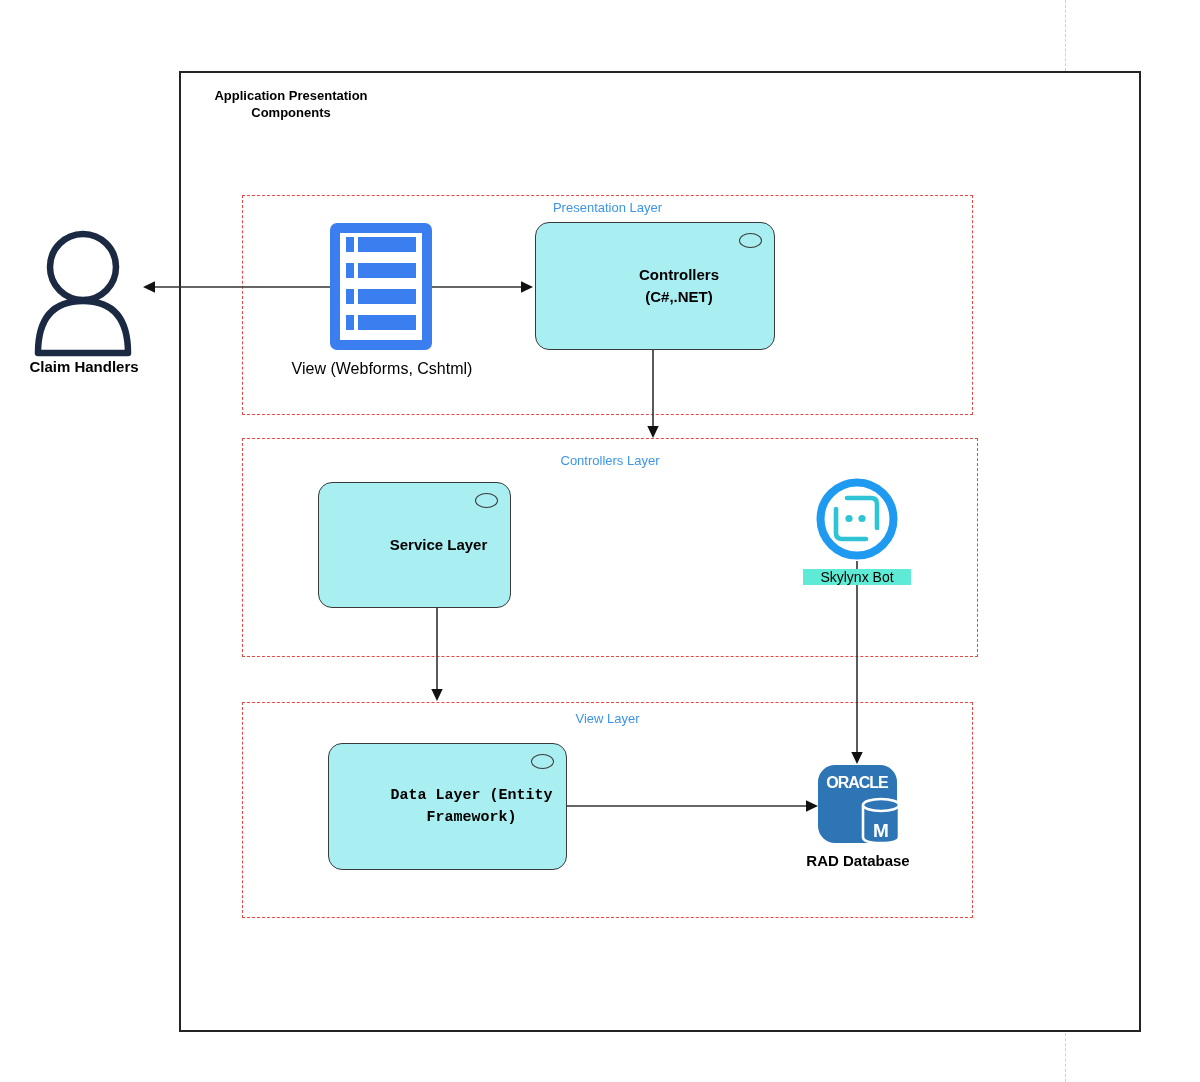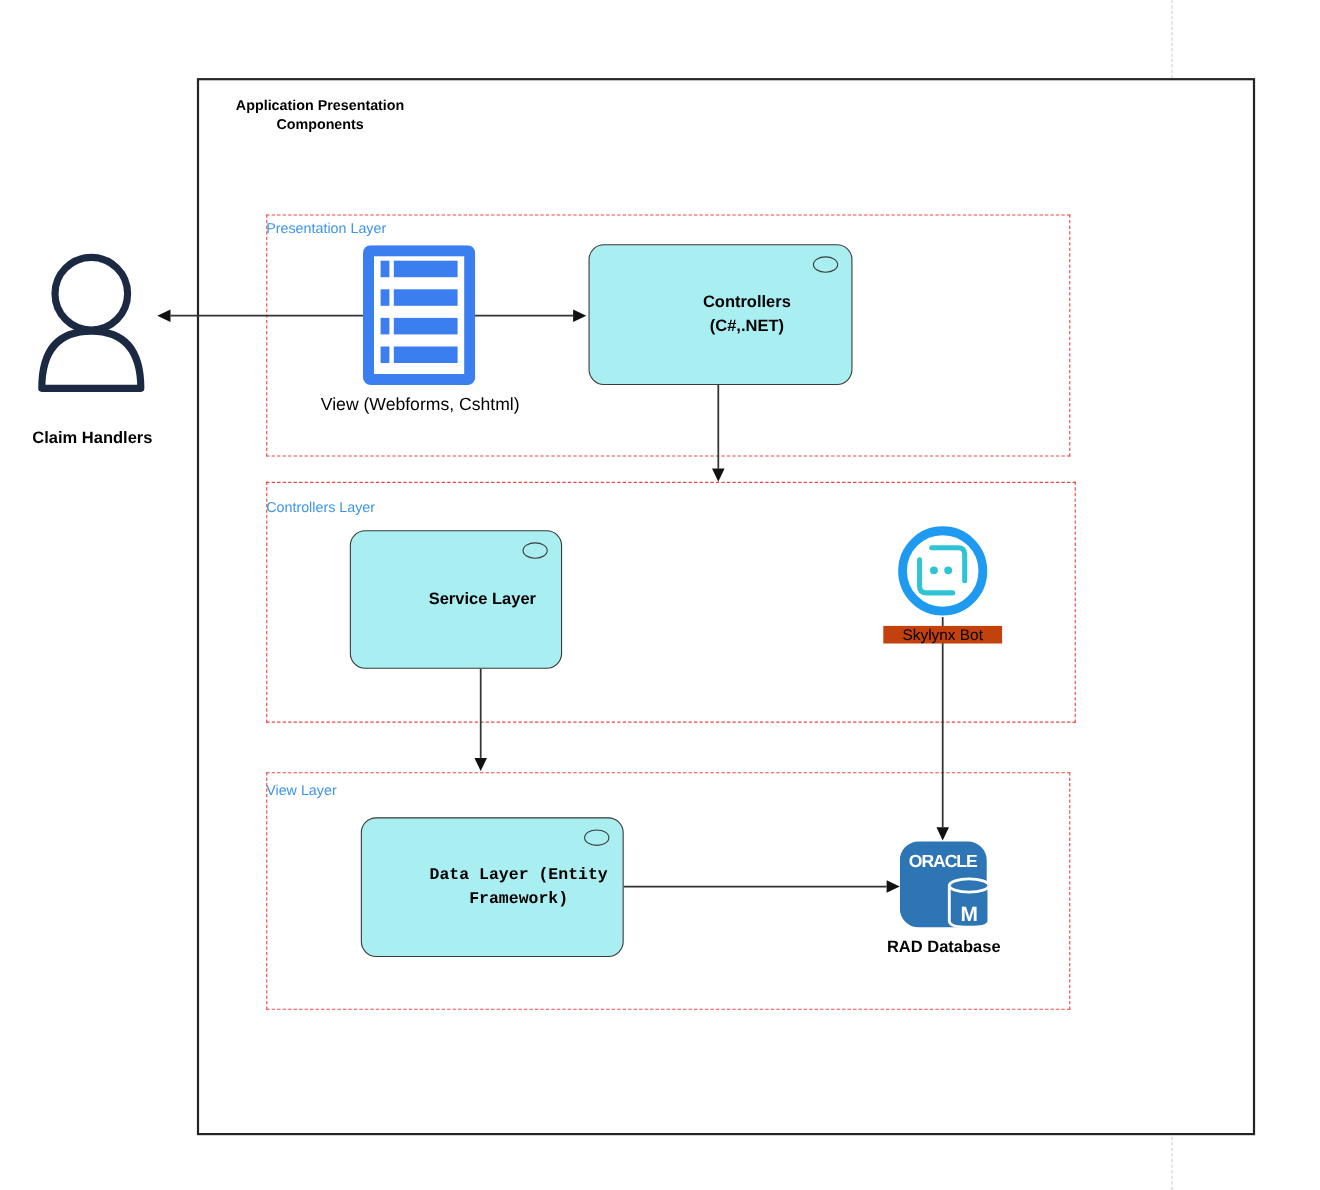--- a/index.html
+++ b/index.html
@@ -19,44 +19,44 @@
   .title{
     left:196px;top:87px;width:190px;z-index:3;
     font-size:13px;font-weight:bold;text-align:center;line-height:17px;
   }
   
   .layer{border:1.6px dashed #E84743;background:transparent;z-index:1;box-sizing:border-box;}
   .layer-presentation{left:242px;top:195px;width:731px;height:220px;}
   .layer-application{left:242px;top:438px;width:736px;height:219px;}
   .layer-data{left:242px;top:702px;width:731px;height:216px;}
   .layer-label{
-    z-index:3;font-size:13px;color:#3D95E8;
+    z-index:3;font-size:13px;color:#3D95E8;text-align:center;
   }
   .label-presentation{left:242px;top:200px;width:731px;}
   .label-application{left:242px;top:453px;width:736px;}
   .label-data{left:242px;top:711px;width:731px;}
   
   .node{
     background:#A9EEF1;border:1.6px solid #3A3A3A;border-radius:14px;
     display:flex;flex-direction:column;align-items:center;justify-content:center;
     z-index:3;box-sizing:border-box;padding-left:48px;
   }
   .node-controllers{left:535px;top:222px;width:240px;height:128px;}
   .node-service{left:318px;top:482px;width:193px;height:126px;}
   .node-datalayer{left:328px;top:743px;width:239px;height:127px;font-family:Liberation Mono, monospace;}
   .node-text{font-size:15px;font-weight:bold;text-align:center;line-height:22px;}
   .node-ellipse{
     position:absolute;right:12px;top:10px;width:21px;height:13px;
     border:1.6px solid #3A3A3A;border-radius:50%;background:transparent;
   }
   
   .icon-label{z-index:3;text-align:center;}
-  .label-actor{left:8px;top:358px;width:152px;font-size:15px;font-weight:bold;margin-top:32px;}
+  .label-actor{left:8px;top:358px;width:152px;font-size:15px;font-weight:bold;}
   .label-view{left:280px;top:360px;width:204px;font-size:16px;}
-  .label-bot{left:803px;top:569px;width:108px;font-size:14px;background:#c2410c;}
+  .label-bot{left:803px;top:569px;width:108px;font-size:14px;background:#5eead4;}
   .label-db{left:788px;top:852px;width:140px;font-size:15px;font-weight:bold;text-align:center;}
   svg{display:block;}
   .icon{z-index:3;}
   .arrows{left:0;top:0;z-index:2;pointer-events:none;}
 </style>
 </head>
 <body>
 
 <div class="abs page-line" style="left:1065px;top:0;height:71px;"></div>
 <div class="abs page-line" style="left:1065px;top:1028px;height:54px;"></div>

